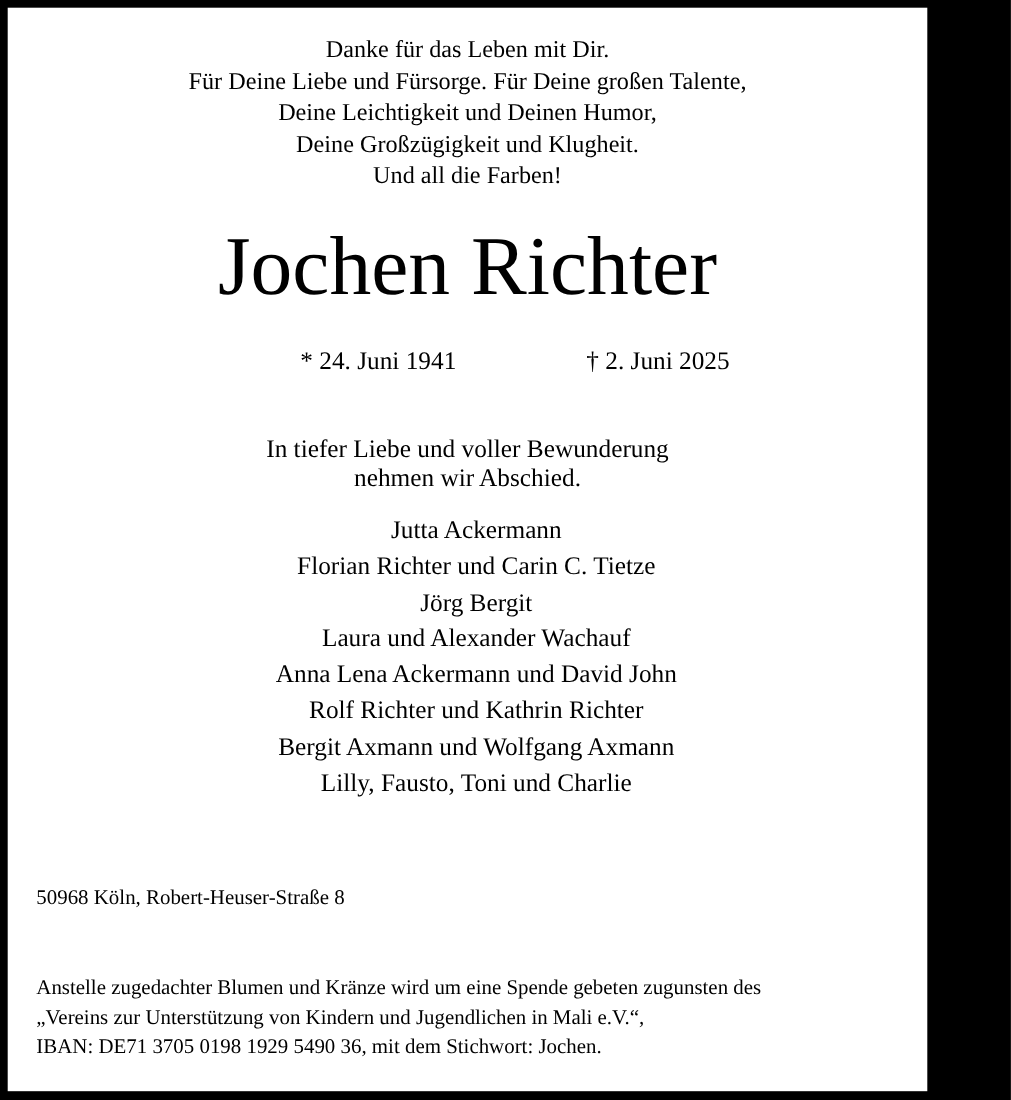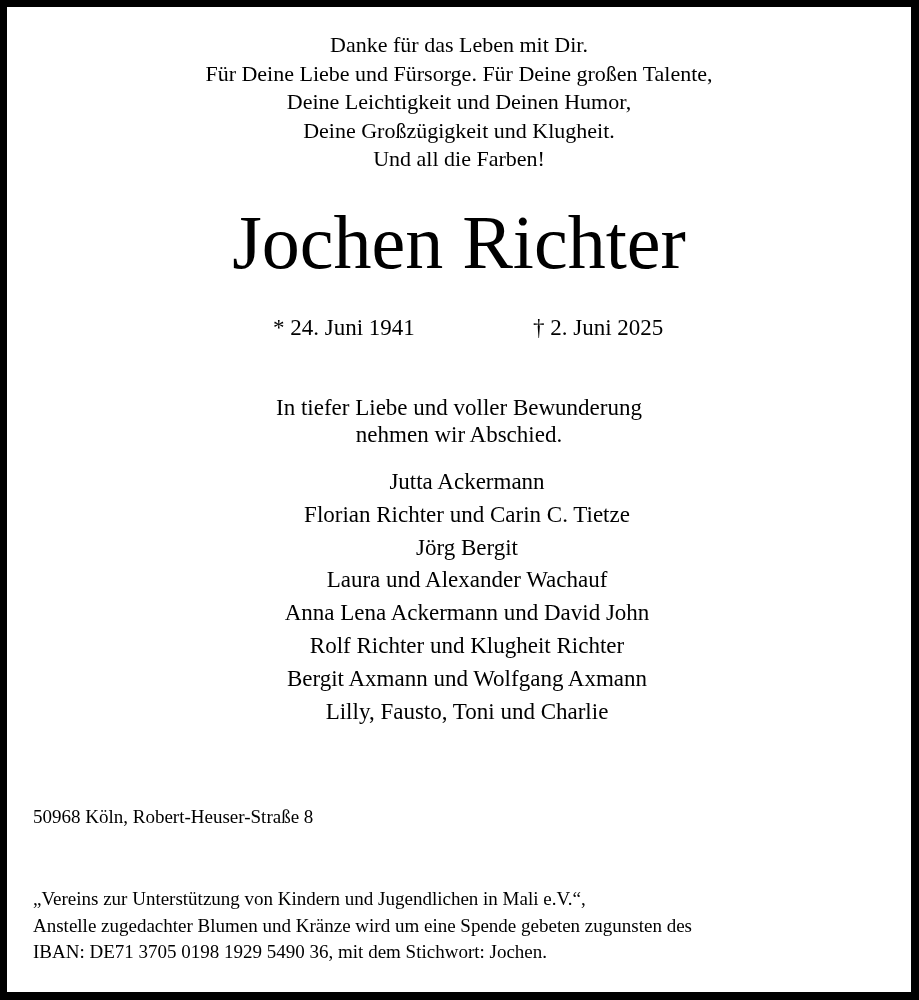--- a/index.html
+++ b/index.html
@@ -1,18 +1,18 @@
 <!DOCTYPE html>
 <html><head>
   <meta charset="utf-8">
   <style>
     html, body { margin:0; padding:0; }
     body { width:919px; height:1000px; background:#000; position:relative; overflow:hidden; }
     .page {
-      position:absolute; left:7px; top:7px; width:904px; height:985px;
+      position:absolute; left:7px; top:7px; width:836px; height:985px;
       background:#fff; color:#000;
       font-family: "Liberation Serif", "DejaVu Serif", serif;
     }
     .center { text-align:center; }
     .verse { position:absolute; top:24px; left:0; right:0; font-size:22px; line-height:28.5px; }
     .name { position:absolute; top:190px; left:0; right:0; font-size:76px; line-height:90px; }
     .dates { position:absolute; top:306px; left:0; right:0; font-size:23px; line-height:30px; }
     .dates .birth { position:absolute; left:234px;margin-left:32px; }
     .dates .death { position:absolute; left:526px; }
     .farewell { position:absolute; top:388px; left:0; right:0; font-size:23px; line-height:26.5px; }
@@ -48,27 +48,27 @@
     <span class="line">In tiefer Liebe und voller Bewunderung</span>
     <span class="line">nehmen wir Abschied.</span>
   </div>
 
   <div class="mourners center">
     <span class="line">Jutta Ackermann</span>
     <span class="line">Florian Richter und Carin C. Tietze</span>
     <span class="line">Jörg Bergit</span>
     <span class="line">Laura und Alexander Wachauf</span>
     <span class="line">Anna Lena Ackermann und David John</span>
-    <span class="line">Rolf Richter und Klugheit Richter</span>
+    <span class="line">Rolf Richter und Kathrin Richter</span>
     <span class="line">Bergit Axmann und Wolfgang Axmann</span>
     <span class="line">Lilly, Fausto, Toni und Charlie</span>
   </div>
 
   <div class="footer addr">50968 Köln, Robert-Heuser-Straße 8</div>
 
 
   <div class="footer donation">
+    <span class="line justify">Anstelle zugedachter Blumen und Kränze wird um eine Spende gebeten zugunsten des</span>
     <span class="line">„Vereins zur Unterstützung von Kindern und Jugendlichen in Mali e.V.“,</span>
-    <span class="line justify">Anstelle zugedachter Blumen und Kränze wird um eine Spende gebeten zugunsten des</span>
     <span class="line">IBAN: DE71 3705 0198 1929 5490 36, mit dem Stichwort: Jochen.</span>
   </div>
 
 </div>
 
 </body></html>

